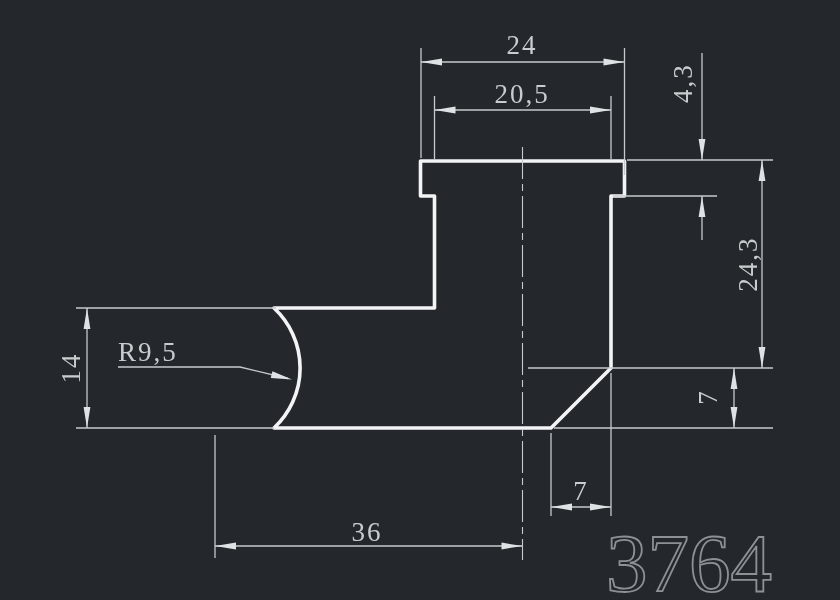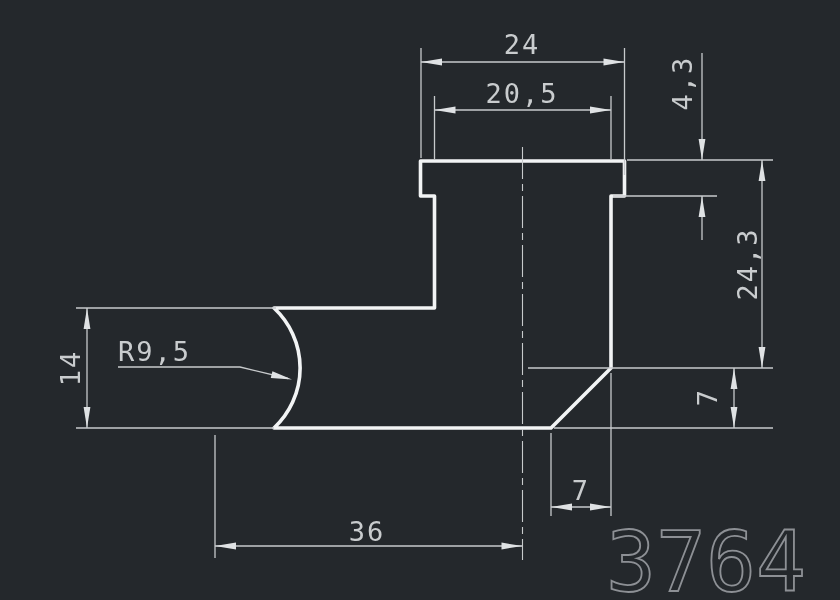--- a/index.html
+++ b/index.html
@@ -4,21 +4,21 @@
 <style>
   html, body {
     margin: 0;
     padding: 0;
     width: 840px;
     height: 600px;
     overflow: hidden;
     background: #24282c;
     font-family: "DejaVu Sans Mono", monospace;
   }
-  #viewport { width: 840px; height: 600px; }
+  #viewport { width: 840px; height: 600px; font-family: Liberation Serif, serif; }
   svg { display: block; }
   .outline {
     fill: none;
     stroke: #f2f4f5;
     stroke-width: 3.6;
     stroke-linejoin: round;
     stroke-linecap: round;
   }
   .thin {
     fill: none;

